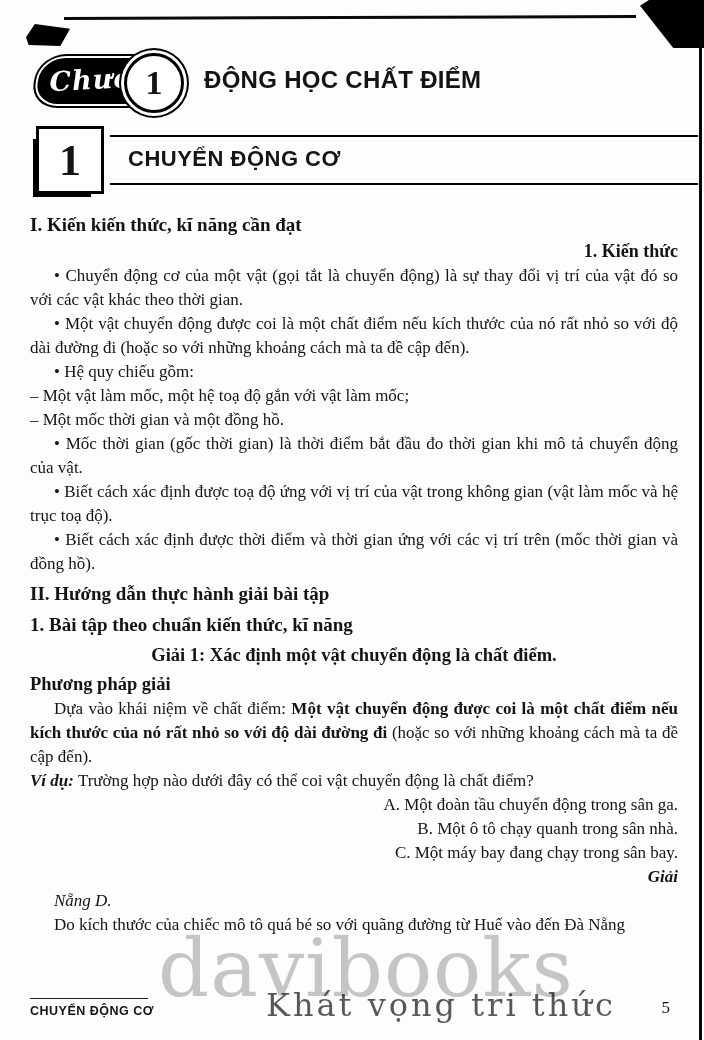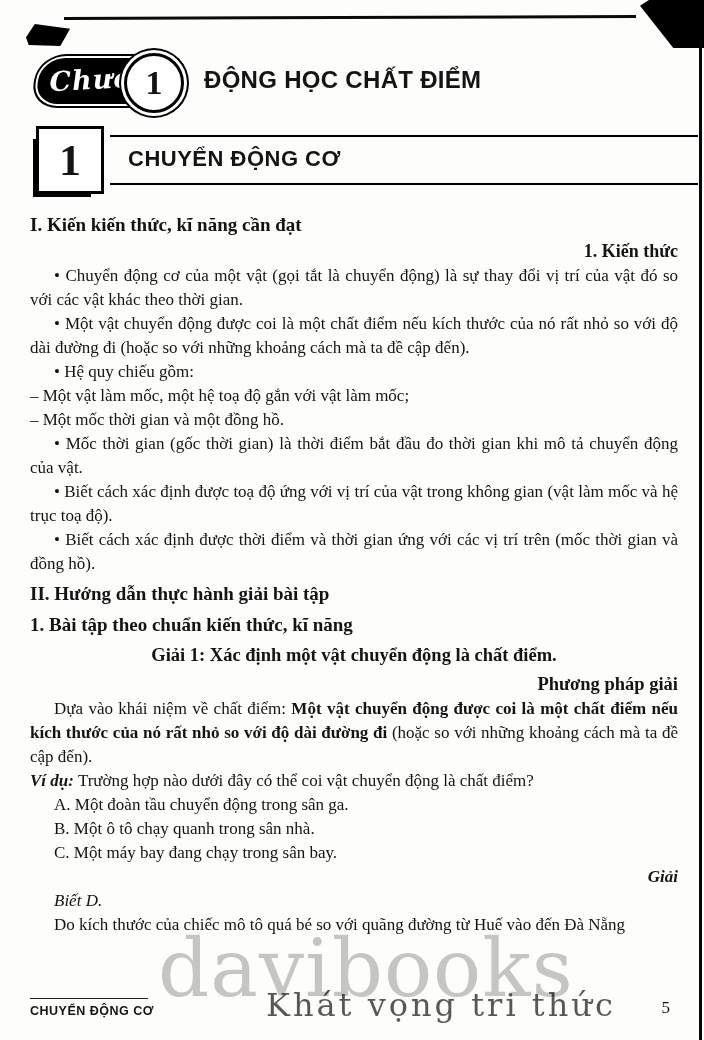--- a/index.html
+++ b/index.html
@@ -54,24 +54,24 @@
     border-top:2px solid #000; border-bottom:2px solid #000;
     padding:9px 0 11px 18px;
   }
   .section-title { margin:0; font-family:"Liberation Sans", sans-serif; font-weight:bold; font-size:22px; letter-spacing:0.5px; }
 
   
   .content { position:absolute; top:207px; left:30px; width:648px; }
   .blk { margin:0; font-size:17px; line-height:24px; text-align:justify; text-indent:24px; }
   .blk.h1 { font-weight:bold; font-size:19px; line-height:26px; text-indent:0; text-align:left; margin-top:5px; margin-bottom:1px; }
   .blk.h2 { font-weight:bold; font-size:18px; line-height:25px; text-indent:24px; text-align:right; margin-top:0; }
-  .blk.h-flush { font-weight:bold; font-size:18.5px; line-height:26px; text-indent:0; text-align:right; margin-top:2px;font-family:Liberation Serif, serif; }
+  .blk.h-flush { font-weight:bold; font-size:18.5px; line-height:26px; text-indent:0; text-align:left; margin-top:2px;font-family:Liberation Serif, serif; }
   .blk.dash { text-indent:0; }
   .blk.flush { text-indent:0; }
-  .blk.option { text-align:left; }
+  .blk.option { text-align:right; }
   .blk.center-bold { text-align:center; text-indent:0; font-weight:bold; font-size:18.5px; line-height:27px; margin:4px 0 2px; }
   .blk.center-bi { text-align:right; text-indent:0; font-weight:bold; font-style:italic; font-size:17px; }
   .blk.italic { font-style:italic; text-align:left; }
   .b { font-weight:bold; }
   .i { font-style:italic; }
 
   
   .wm { position:absolute; pointer-events:none; z-index:5; font-family:"DejaVu Serif", serif; }
   .wm-main { left:158px; top:922px; font-size:80px; color:#8f8f8f; opacity:0.5; letter-spacing:1px; }
   .wm-sub  { left:266px; top:986px; font-size:32px; color:#000000; opacity:0.65; letter-spacing:3px; }
@@ -125,21 +125,21 @@
       <p class="blk h1"><span>II. Hướng dẫn thực hành giải bài tập</span></p>
       <p class="blk h1"><span>1. Bài tập theo chuẩn kiến thức, kĩ năng</span></p>
       <p class="blk center-bold"><span>Giải 1: Xác định một vật chuyển động là chất điểm.</span></p>
       <p class="blk h-flush"><span>Phương pháp giải</span></p>
       <p class="blk p"><span>Dựa vào khái niệm về chất điểm: </span><span class="b">Một vật chuyển động được coi là một chất điểm nếu kích thước của nó rất nhỏ so với độ dài đường đi </span><span>(hoặc so với những khoảng cách mà ta đề cập đến).</span></p>
       <p class="blk flush"><span class="b i">Ví dụ:</span><span> Trường hợp nào dưới đây có thể coi vật chuyển động là chất điểm?</span></p>
       <p class="blk option"><span>A. Một đoàn tầu chuyển động trong sân ga.</span></p>
       <p class="blk option"><span>B. Một ô tô chạy quanh trong sân nhà.</span></p>
       <p class="blk option"><span>C. Một máy bay đang chạy trong sân bay.</span></p>
       <p class="blk center-bi"><span>Giải</span></p>
-      <p class="blk italic"><span>Biết D.</span></p>
+      <p class="blk italic"><span>Nẵng D.</span></p>
       <p class="blk p"><span>Do kích thước của chiếc mô tô quá bé so với quãng đường từ Huế vào đến Đà Nẵng</span></p>
     </main>
 
   <div class="wm wm-main">davibooks</div>
   <div class="wm wm-sub">Khát vọng tri thức</div>
 
   <footer class="footer">
     <div>
       <div class="footer-rule"></div>
       <div class="footer-left">CHUYỂN ĐỘNG CƠ</div>

